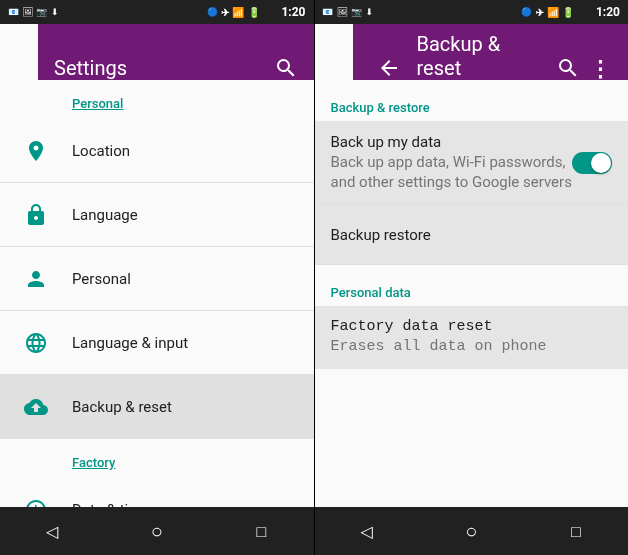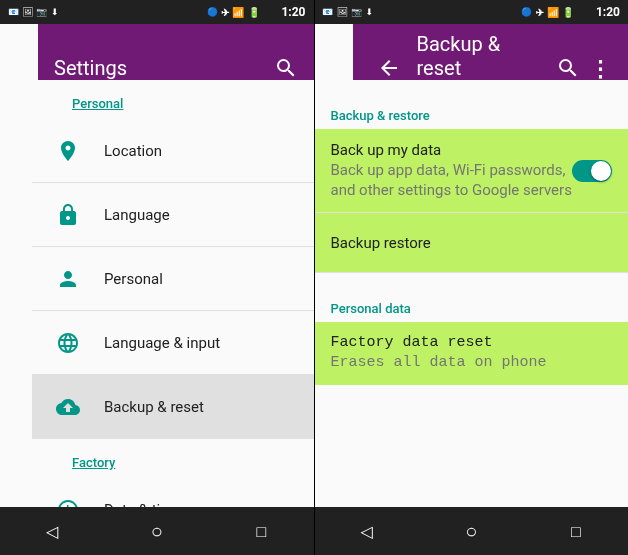--- a/index.html
+++ b/index.html
@@ -86,21 +86,20 @@
 
     .list-item {
       display: flex;
       align-items: center;
       padding: 0 16px;
       min-height: 64px;
       border-bottom: 1px solid #e0e0e0;
       background: #fafafa;
       cursor: pointer;
       position: relative;
-      margin-left: 32px;
     }
     .list-item:last-child { border-bottom: none; }
     .list-item.active { background: #e0e0e0; }
 
     .list-icon {
       width: 40px;
       height: 40px;
       display: flex;
       align-items: center;
       justify-content: center;
@@ -112,34 +111,34 @@
 
     .list-text { flex: 1; }
     .list-title {
       font-size: 15px;
       color: #212121;
       font-weight: 400;
     }
 
     
     .right-section-header {
-      padding: 28px 16px 6px;
+      padding: 20px 16px 6px;
       font-size: 13px;
       font-weight: 500;
       color: #009688;
       background: #fafafa;
     }
 
     .right-list-item {
       display: flex;
       align-items: center;
       padding: 12px 16px;
       min-height: 60px;
       border-bottom: 1px solid #e0e0e0;
-      background: #bef264;
+      background: #e5e5e5;
       cursor: pointer;
     }
     .right-list-item:last-child { border-bottom: none; font-family: Liberation Mono, monospace; }
 
     .right-item-text { flex: 1; }
     .right-item-title {
       font-size: 15px;
       color: #212121;
     }
     .right-item-subtitle {

